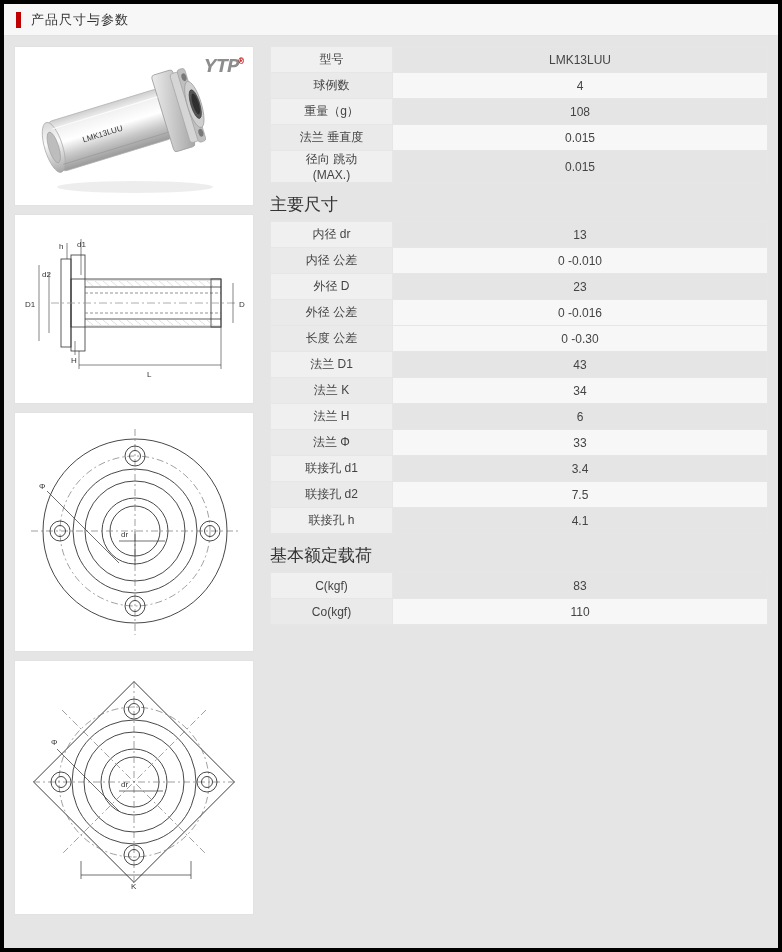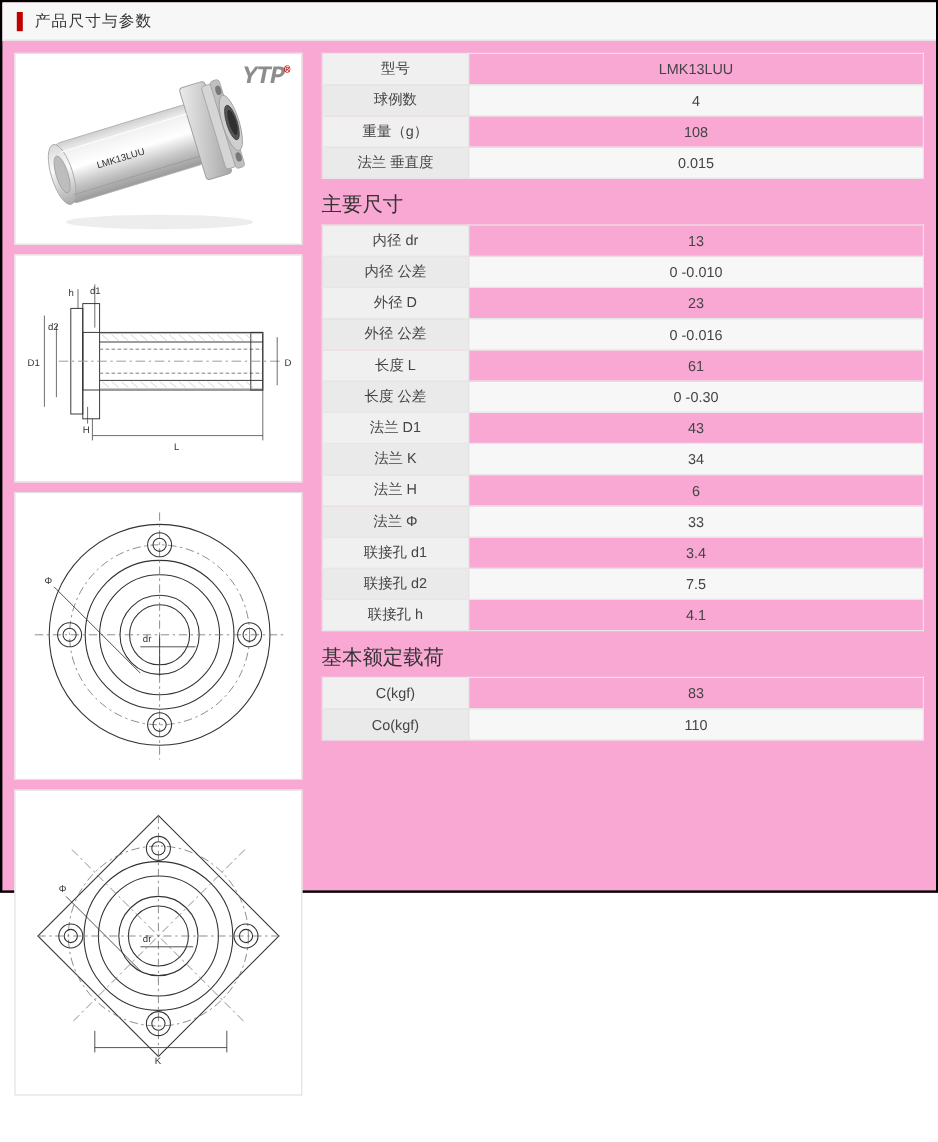--- a/index.html
+++ b/index.html
@@ -11,24 +11,24 @@
     height: 952px;
     background: #ffffff;
     font-family: "Liberation Sans", sans-serif;
     font-size: 12px;
     color: #333;
     overflow: hidden;
   }
   .page {
     position: relative;
     width: 782px;
-    height: 744px;
+    height: 952px;
     box-sizing: border-box;
-    border: 2px solid #000000;
-    background: #f9a8d4;
+    border: 4px solid #000000;
+    background: #e5e5e5;
   }
   
   .header {
     height: 32px;
     background: #f7f7f7;
     border-bottom: 1px solid #e2e2e2;
     display: flex;
     align-items: center;
     padding-left: 12px;
     box-sizing: border-box;
@@ -359,20 +359,24 @@
             <td class="value">4</td>
           </tr>
           <tr>
             <td class="label">重量（g）</td>
             <td class="value">108</td>
           </tr>
           <tr class="alt">
             <td class="label">法兰 垂直度</td>
             <td class="value">0.015</td>
           </tr>
+          <tr>
+            <td class="label">径向 跳动 (MAX.)</td>
+            <td class="value">0.015</td>
+          </tr>
         </tbody>
       </table>
 
       <div class="section-title">主要尺寸</div>
 
       <table class="spec">
         <tbody>
           <tr>
             <td class="label">内径 dr</td>
             <td class="value">13</td>
@@ -381,24 +385,20 @@
             <td class="label">内径 公差</td>
             <td class="value">0 -0.010</td>
           </tr>
           <tr>
             <td class="label">外径 D</td>
             <td class="value">23</td>
           </tr>
           <tr class="alt">
             <td class="label">外径 公差</td>
             <td class="value">0 -0.016</td>
-          </tr>
-          <tr>
-            <td class="label">长度 L</td>
-            <td class="value">61</td>
           </tr>
           <tr class="alt">
             <td class="label">长度 公差</td>
             <td class="value">0 -0.30</td>
           </tr>
           <tr>
             <td class="label">法兰 D1</td>
             <td class="value">43</td>
           </tr>
           <tr class="alt">

